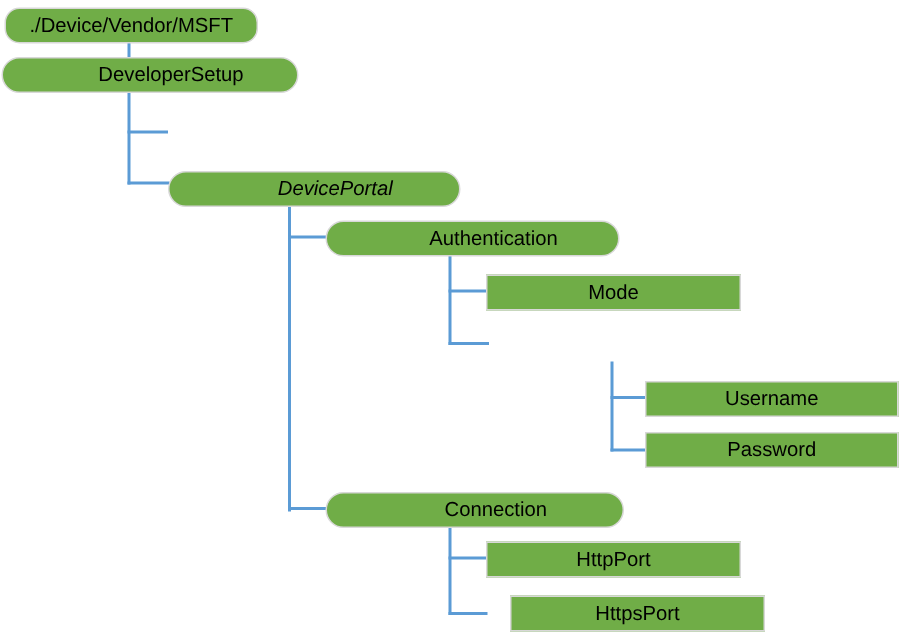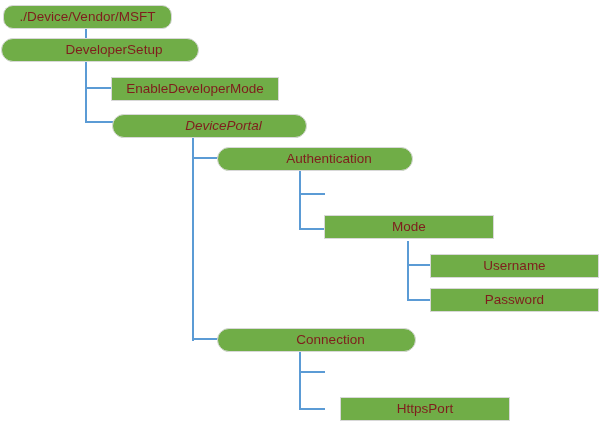--- a/index.html
+++ b/index.html
@@ -7,40 +7,40 @@
     position:relative;
     width:601px;height:428px;
     background:#ffffff;
     font-family:"Liberation Sans", sans-serif;
     overflow:hidden;
   }
   .node{
     position:absolute;
     background:#70ad47;
     border:1px solid #d8d8d8;
-    color:#7f1d1d;
+    color:#000000;
     font-size:13.5px;
     text-align:center;
     line-height:22px;
     height:22px;
     box-sizing:content-box;
     white-space:nowrap;
   }
   .pill{border-radius:12px;padding-left:28px;}
   .rounded{border-radius:10px;}
   .rect{border-radius:0;}
   .line{position:absolute;background:#5b9bd5;}
 
   
   #node-msft                 {left:3px;   top:5px;   width:167px;}
   #node-developer-setup      {left:1px;   top:38px;  width:168px;}
   #node-enable-developer-mode{left:111px; top:77px;  width:166px;}
   #node-device-portal        {left:112px; top:114px; width:165px;font-style:italic;}
   #node-authentication       {left:217px; top:147px; width:166px;}
-  #node-mode                 {left:324px; top:183px; width:168px;margin-top:32px;}
+  #node-mode                 {left:324px; top:183px; width:168px;}
   #node-basic-auth           {left:325px; top:218px; width:168px;}
   #node-username             {left:430px; top:254px; width:167px;}
   #node-password             {left:430px; top:288px; width:167px;}
   #node-connection           {left:217px; top:328px; width:169px;}
   #node-http-port            {left:324px; top:361px; width:168px;}
   #node-https-port           {left:340px; top:397px; width:168px;}
 
   
   #c-va {left:85px;  top:28px;  width:2px;  height:11px;}
   #c-vb {left:85px;  top:62px;  width:2px;  height:61px;}
@@ -78,31 +78,31 @@
   <div class="line" id="c-he1"></div>
   <div class="line" id="c-he2"></div>
   <div class="line" id="c-vf"></div>
   <div class="line" id="c-hf1"></div>
   <div class="line" id="c-hf2"></div>
 
   <div class="node rounded" id="node-msft">./Device/Vendor/MSFT</div>
 
   <div class="node pill" id="node-developer-setup">DeveloperSetup</div>
 
-  <div class="node rect" id="node-enable-developer-mode">EnableDeveloperMode</div>
 
   <div class="node pill" id="node-device-portal">DevicePortal</div>
 
   <div class="node pill" id="node-authentication">Authentication</div>
 
   <div class="node rect" id="node-mode">Mode</div>
 
 
   <div class="node rect" id="node-username">Username</div>
 
   <div class="node rect" id="node-password">Password</div>
 
   <div class="node pill" id="node-connection">Connection</div>
 
+  <div class="node rect" id="node-http-port">HttpPort</div>
 
   <div class="node rect" id="node-https-port">HttpsPort</div>
 
 </div>
 
 </body></html>

